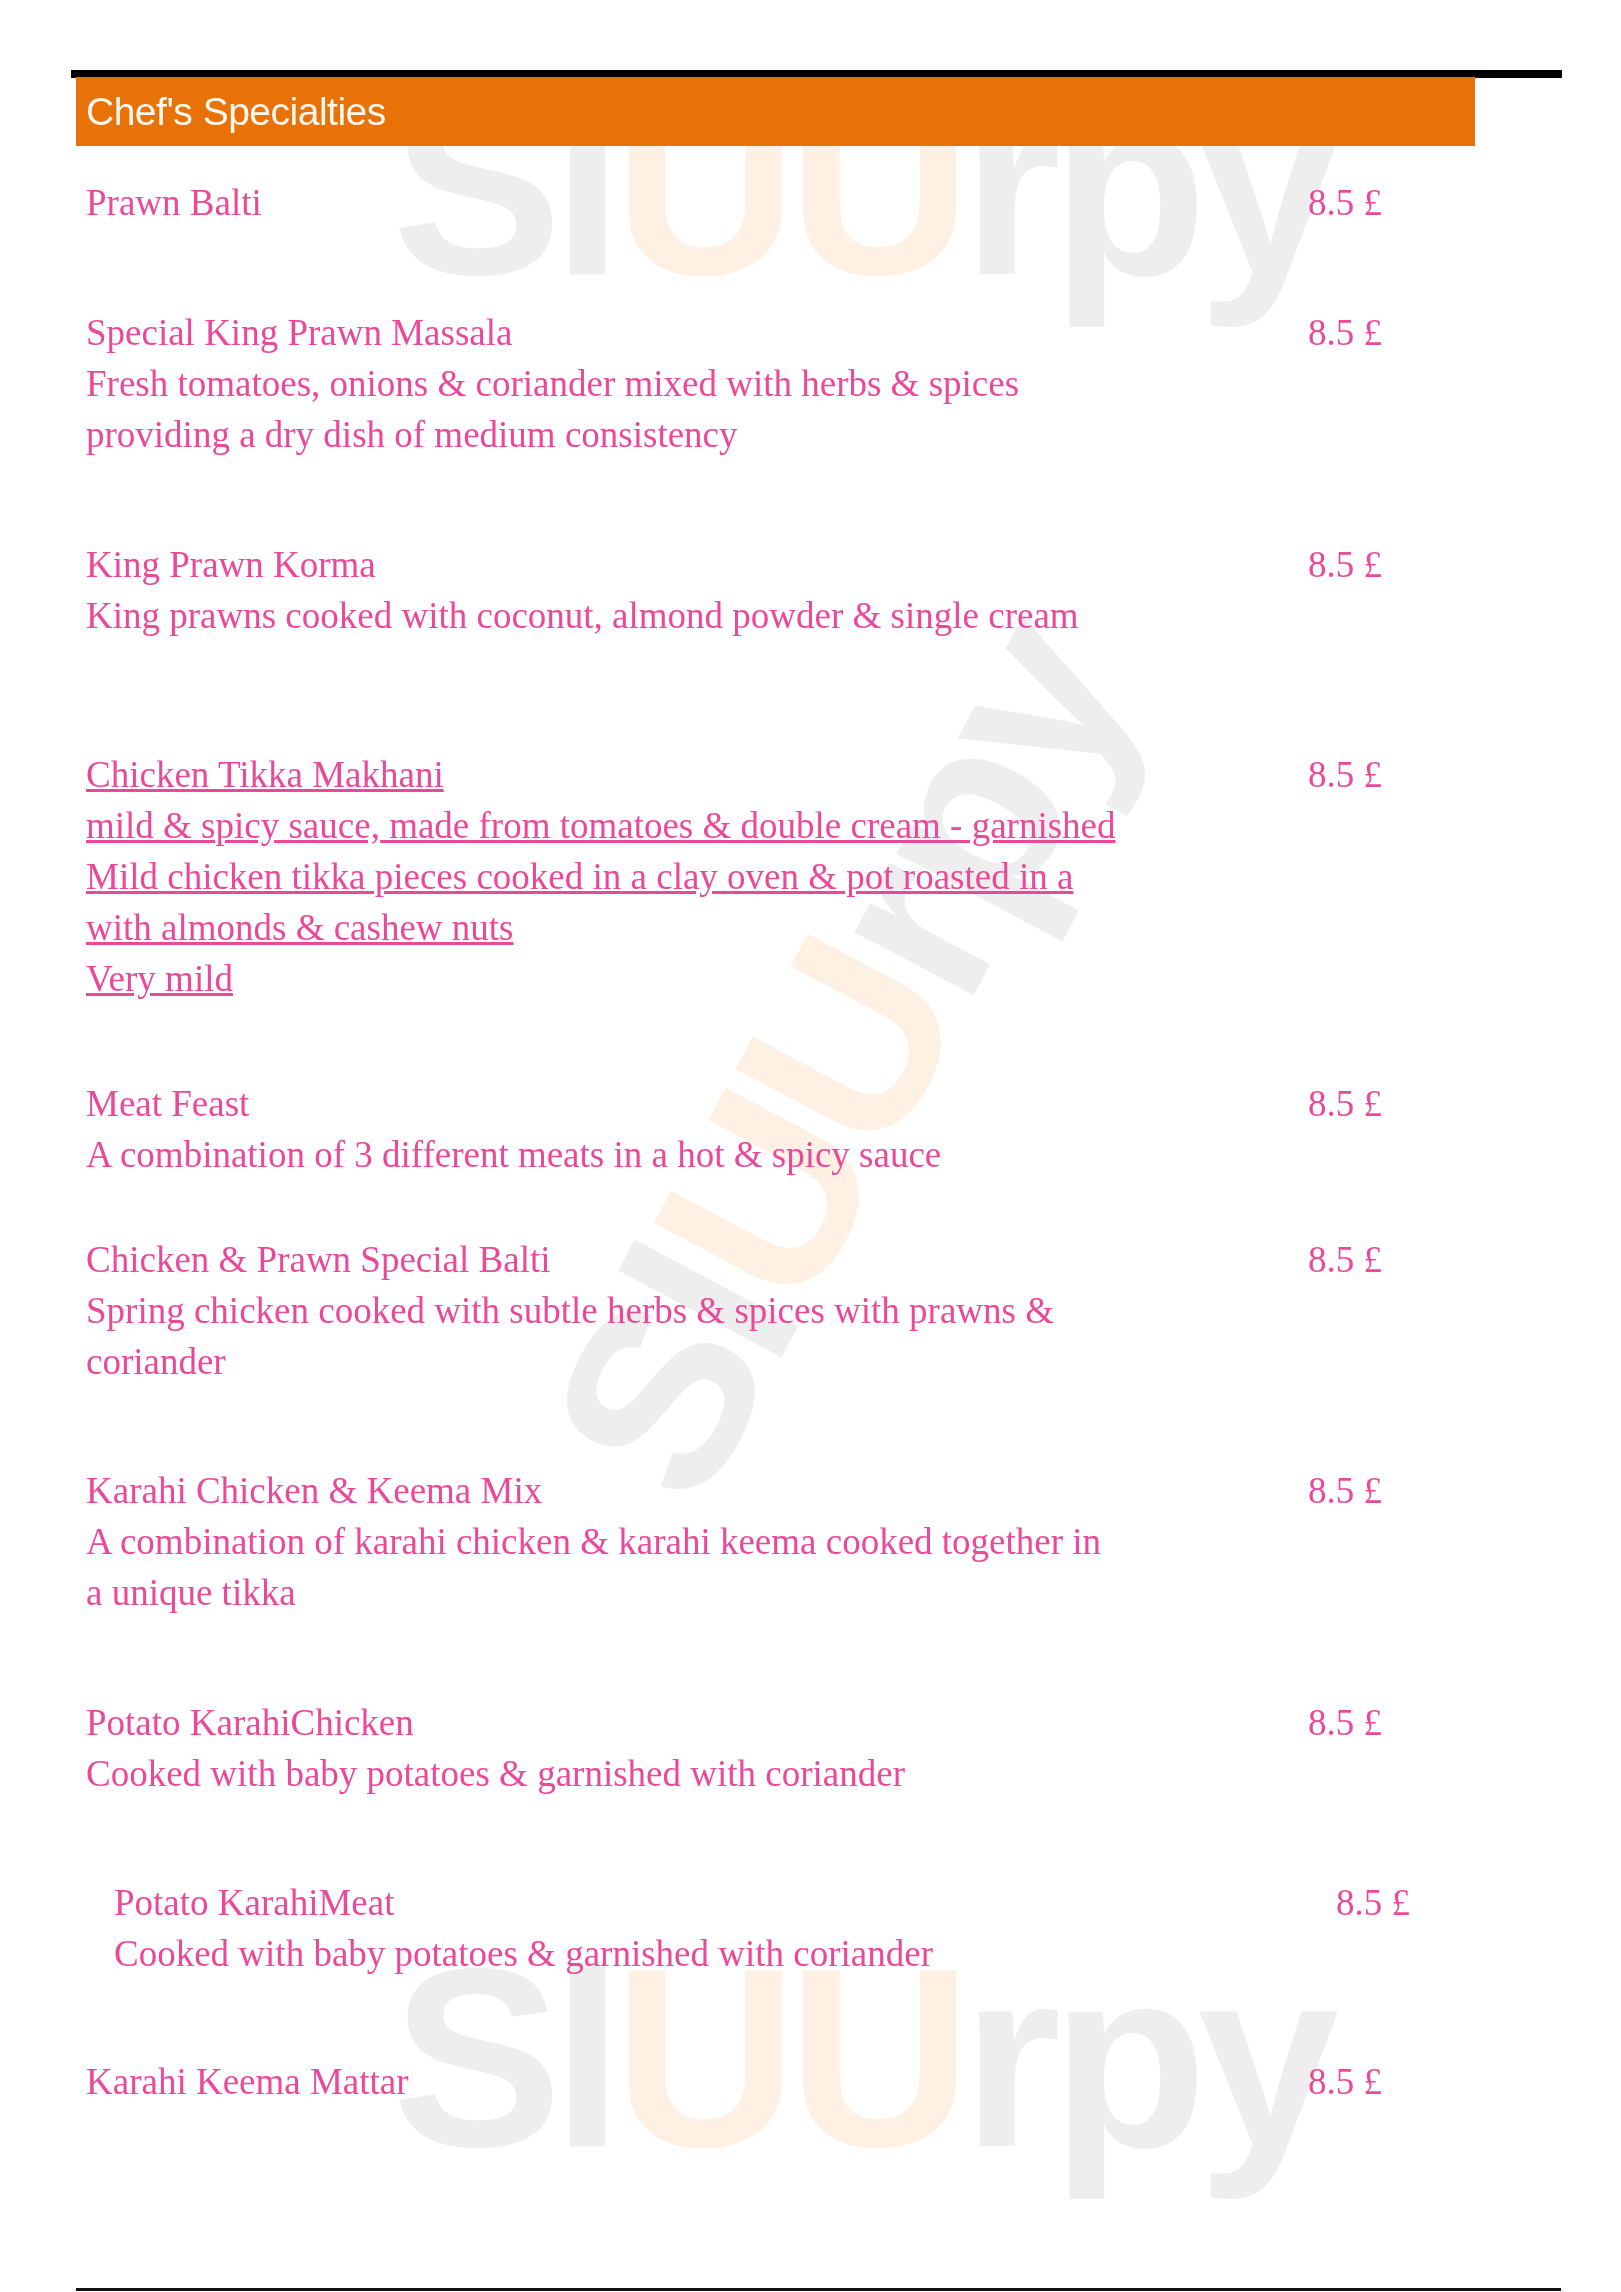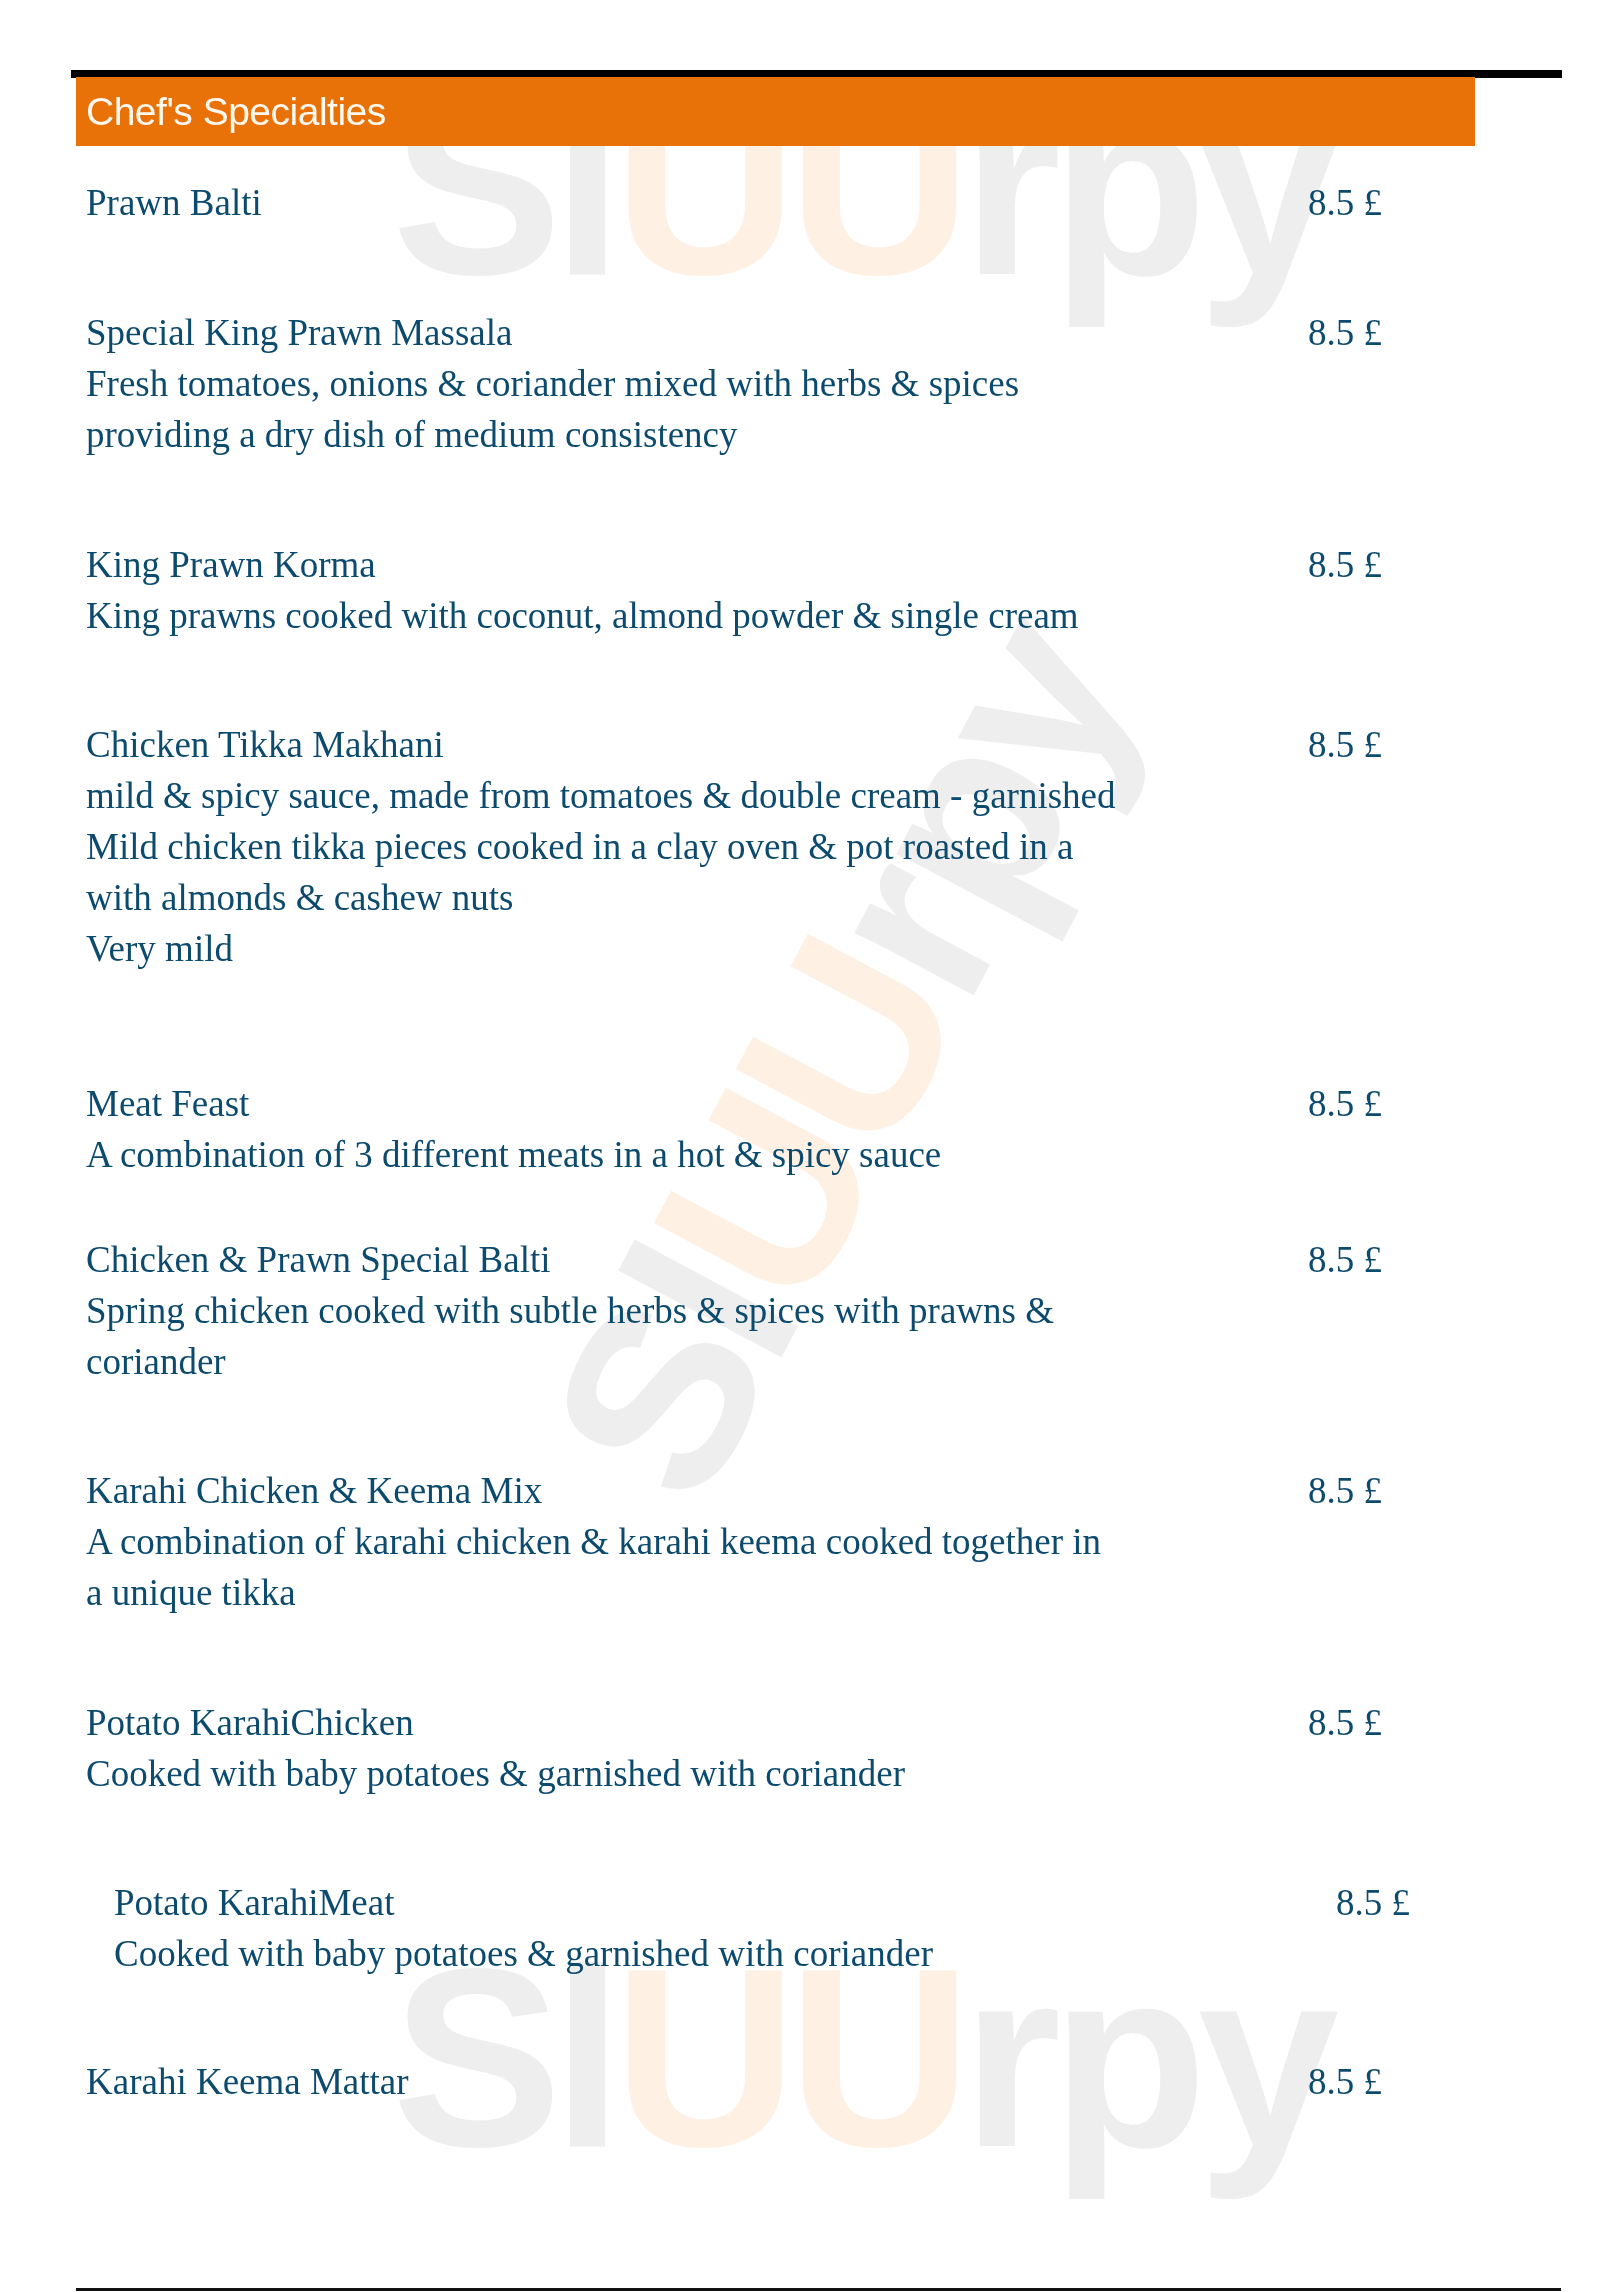--- a/index.html
+++ b/index.html
@@ -7,21 +7,21 @@
   .page { position: absolute; left: 0; top: 0; width: 1621px; height: 2293px; }
   .top-rule { position: absolute; left: 71px; top: 70px; width: 1491px; height: 7.8px; background: #000; }
   .bottom-rule { position: absolute; left: 76px; top: 2288px; width: 1485px; height: 2.9px; background: #111; }
   .header-bar { position: absolute; left: 76px; top: 77px; width: 1399px; height: 69px; background: #e97208; }
   .header-title { position: absolute; left: 86px; top: 78px; height: 67px; line-height: 67px;
     font-family: "Liberation Sans", sans-serif; font-size: 39px; color: #fff8ee; white-space: nowrap; letter-spacing: -0.5px; }
   .watermark { position: absolute; pointer-events: none; }
   .wm-text { font-family: "Liberation Sans", sans-serif; font-weight: bold; font-size: 255px; letter-spacing: -9.8px; white-space: nowrap; }
   .wm-grey { color: rgba(170,170,170,0.2); }
   .wm-orange { color: rgba(245,160,70,0.15); }
-  .item { position: absolute; left: 86px; width: 1372px; font-family: "Liberation Serif", serif; font-size: 37px; color: #0c4a6e; }
+  .item { position: absolute; left: 86px; width: 1372px; font-family: "Liberation Serif", serif; font-size: 37px; color: #ec4899; }
   .item-name { line-height: 51px; white-space: nowrap; }
   .item-desc { line-height: 51px; }
   .desc-line { display: block; white-space: nowrap; }
   .item-price { position: absolute; left: 1222px; top: 0; line-height: 51px; white-space: nowrap; text-align: center; }
 </style>
 </head>
 <body>
 
 <div class="page">
 
@@ -54,21 +54,21 @@
   </div>
 
   <div class="item" style="top:539px;">
     <div class="item-name">King Prawn Korma</div>
     <div class="item-desc">
       <span class="desc-line">King prawns cooked with coconut, almond powder &amp; single cream</span>
     </div>
     <div class="item-price">8.5 £</div>
   </div>
 
-  <div class="item" style="top:719px;">
+  <div class="item" style="top:749px;text-decoration:underline;">
     <div class="item-name">Chicken Tikka Makhani</div>
     <div class="item-desc">
       <span class="desc-line">mild &amp; spicy sauce, made from tomatoes &amp; double cream - garnished</span>
       <span class="desc-line">Mild chicken tikka pieces cooked in a clay oven &amp; pot roasted in a</span>
       <span class="desc-line">with almonds &amp; cashew nuts</span>
       <span class="desc-line">Very mild</span>
     </div>
     <div class="item-price">8.5 £</div>
   </div>
 

